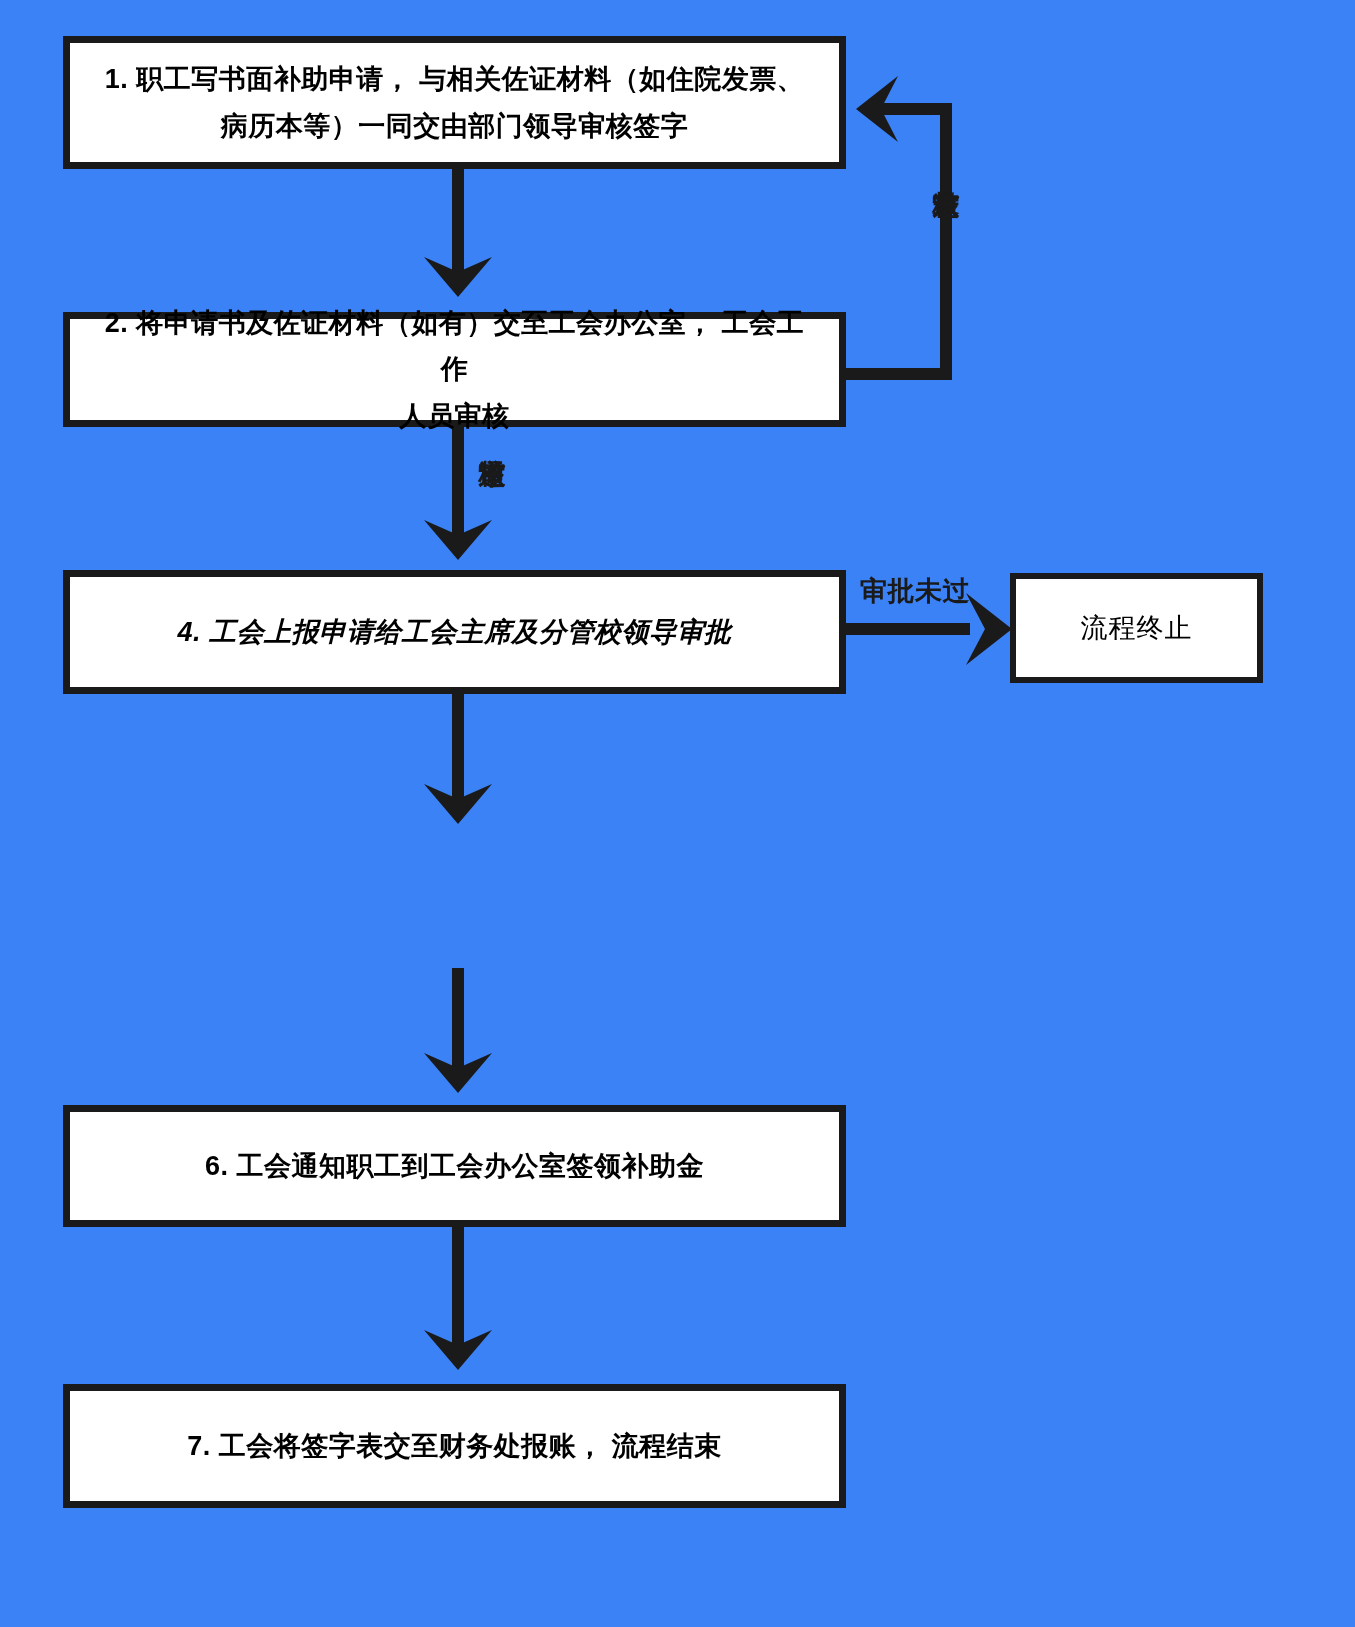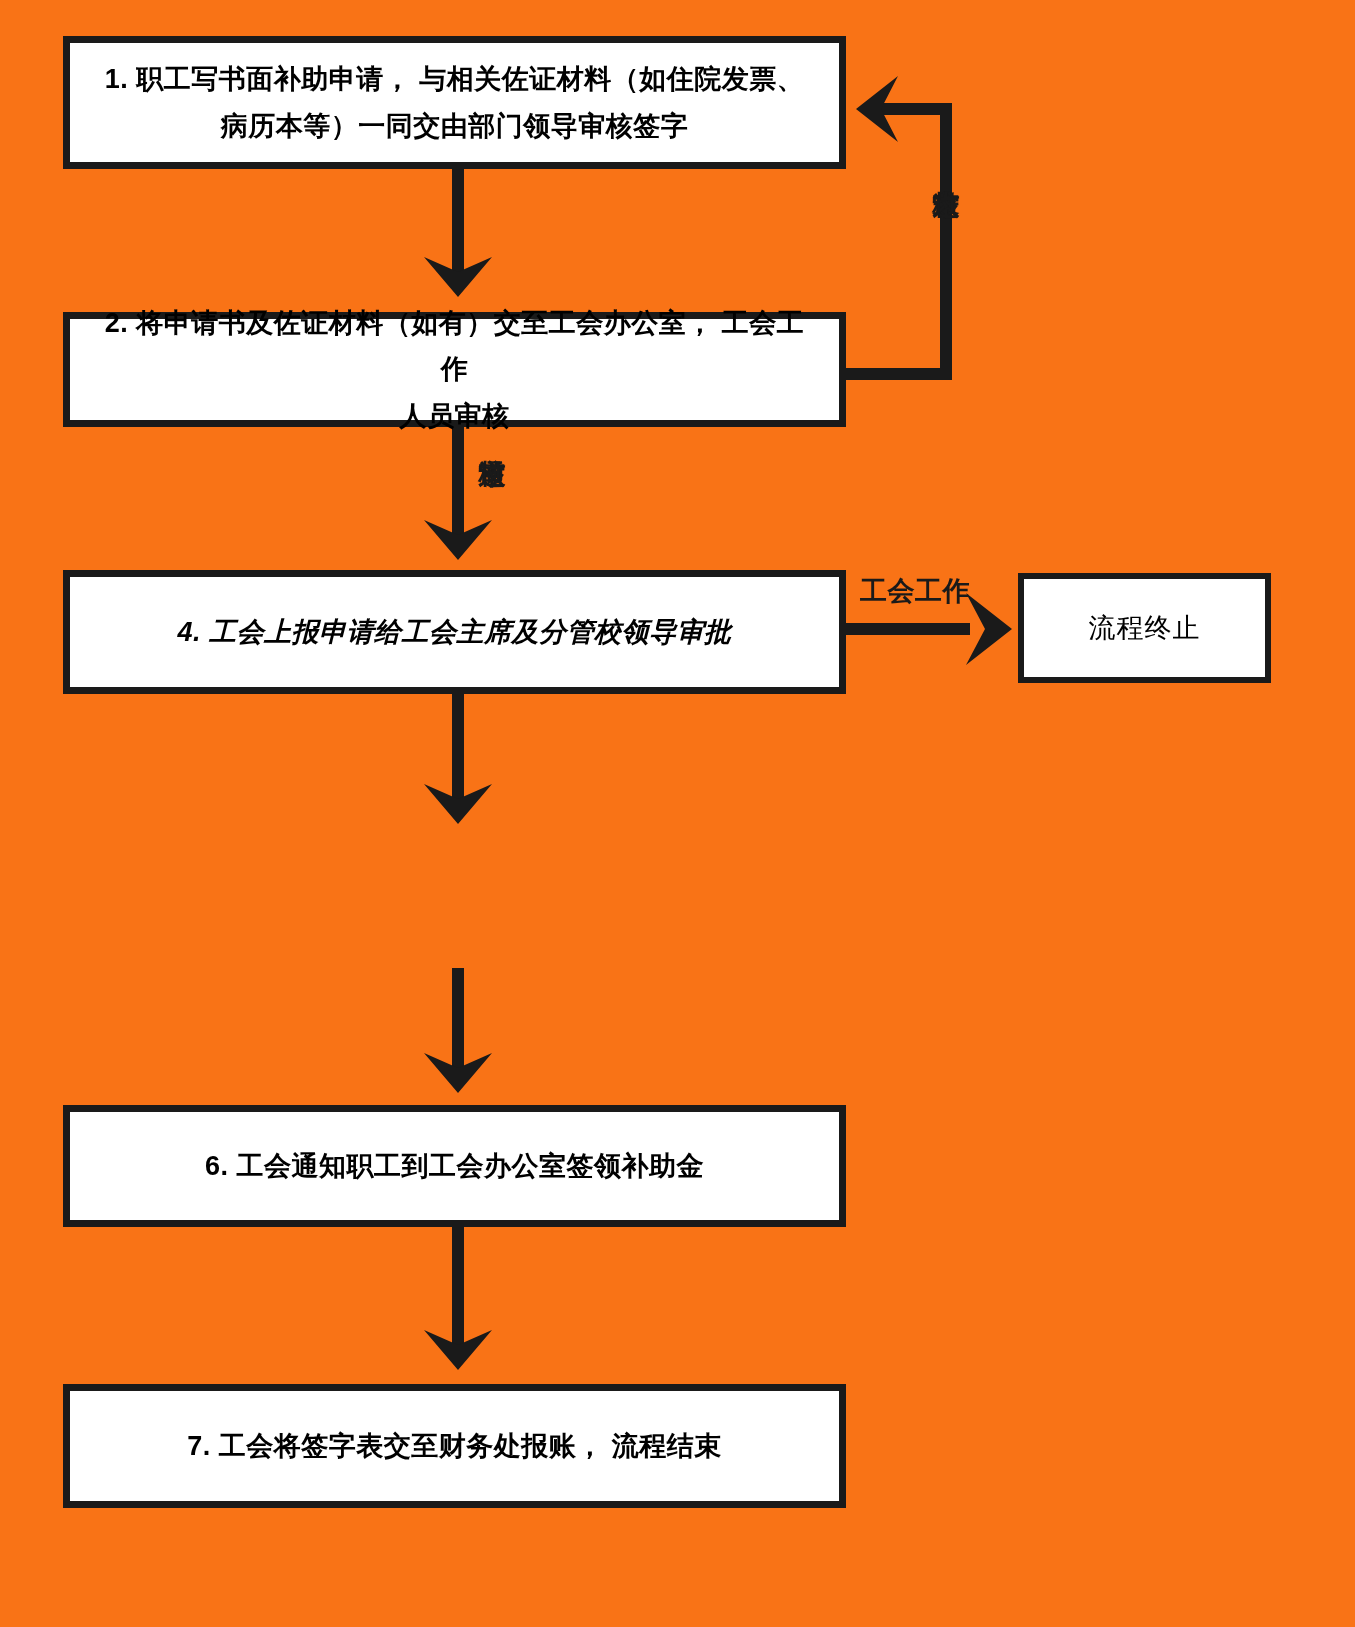--- a/index.html
+++ b/index.html
@@ -8,21 +8,21 @@
     background: #ffffff;
   }
   body {
     font-family: "Liberation Sans", "DejaVu Sans", sans-serif;
     color: #000000;
   }
   #canvas {
     position: relative;
     width: 1355px;
     height: 1627px;
-    background: #f97316;
+    background: #3b82f6;
     overflow: hidden;
   }
   
   .node {
     position: absolute;
     box-sizing: border-box;
     border: 7px solid #1a1a1a;
     background: #ffffff;
     display: flex;
     align-items: center;
@@ -33,21 +33,20 @@
     display: block;
     font-size: 27px;
     font-weight: 700;
     line-height: 1.72;
     letter-spacing: 0.5px;
     padding: 0 26px;
     white-space: pre-line;
   }
   .node.terminal {
     border-width: 6px;
-    margin-left: 8px;
   }
   .node.terminal .node-text {
     font-size: 27px;
     font-weight: 400;
     letter-spacing: 1px;
   }
 
   
   #box1 { left: 63px;  top: 36px;   width: 783px;  height: 133px; }
   #box2 { left: 63px;  top: 312px;  width: 783px;  height: 115px; }
@@ -157,15 +156,15 @@
   </div>
 
   <div class="node terminal" id="boxEnd">
     <span class="node-text">流程终止</span>
   </div>
 
   <div class="edge-label vertical" id="label-fail-review">审核未过</div>
 
   <div class="edge-label vertical" id="label-pass-review">审核通过</div>
 
-  <div class="edge-label" id="label-fail-approve">工会工作</div>
+  <div class="edge-label" id="label-fail-approve">审批未过</div>
 
 </div>
 
 </body></html>

